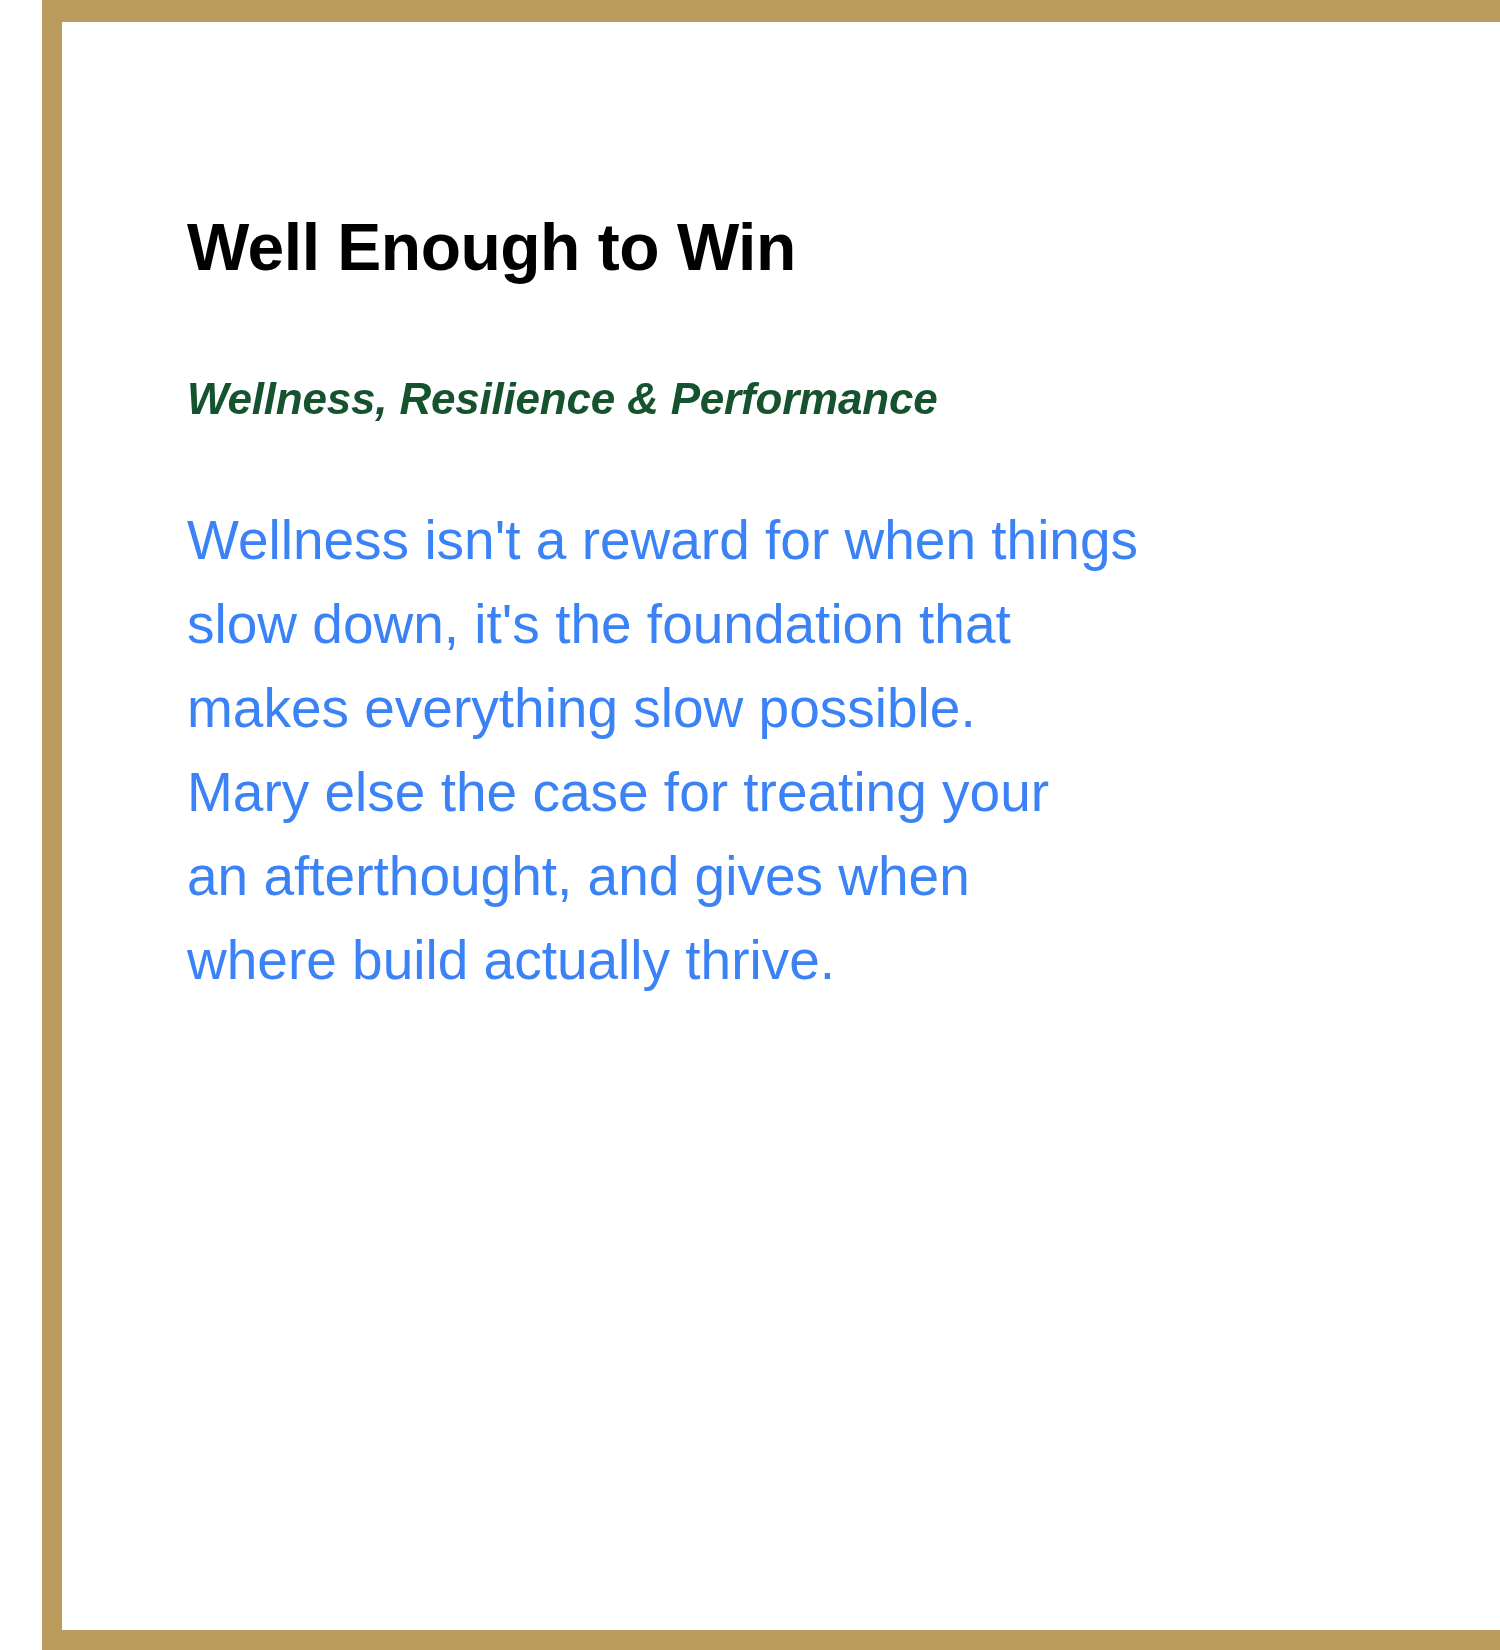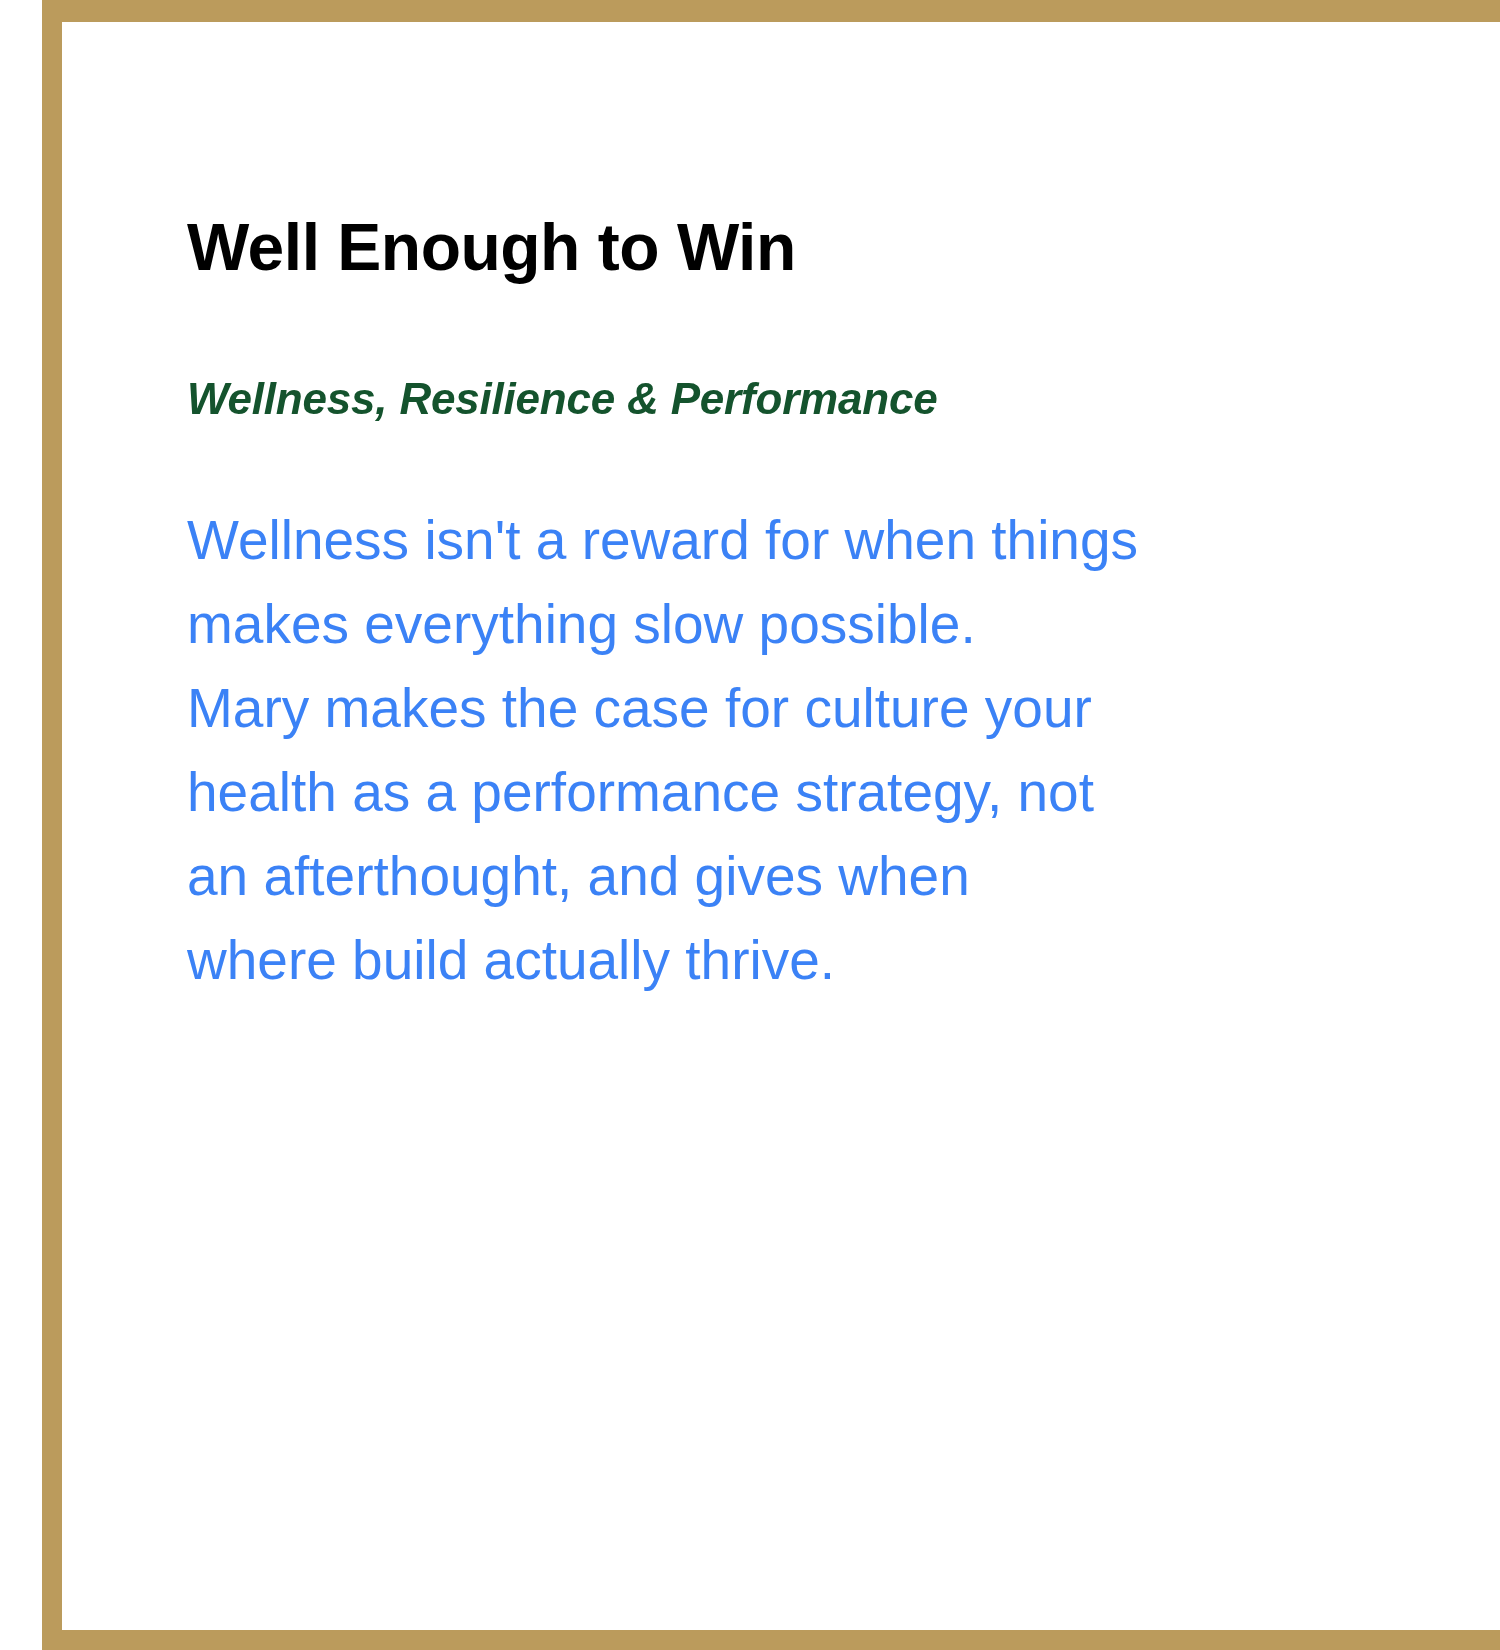--- a/index.html
+++ b/index.html
@@ -86,22 +86,22 @@
   <div id="card-surface" style="background: rgb(255, 255, 255);">
 
     <div id="content">
 
       <h1 id="session-title" style="color: rgb(0, 0, 0);">Well Enough to Win</h1>
 
       <h2 id="session-subtitle" style="color: #14532d;">Wellness, Resilience &amp; Performance</h2>
 
       <p id="session-description" style="color: #3b82f6;">
         <span class="desc-line">Wellness isn't a reward for when things</span>
+        <span class="desc-line">slow down, it's the foundation that</span>
         <span class="desc-line">makes everything slow possible.</span>
-        <span class="desc-line">Mary makes the case for culture your</span>
-        <span class="desc-line">health as a performance strategy, not</span>
+        <span class="desc-line">Mary else the case for treating your</span>
         <span class="desc-line">an afterthought, and gives when</span>
         <span class="desc-line">where build actually thrive.</span>
       </p>
 
     </div>
   </div>
 </div>
 
 </body></html>

